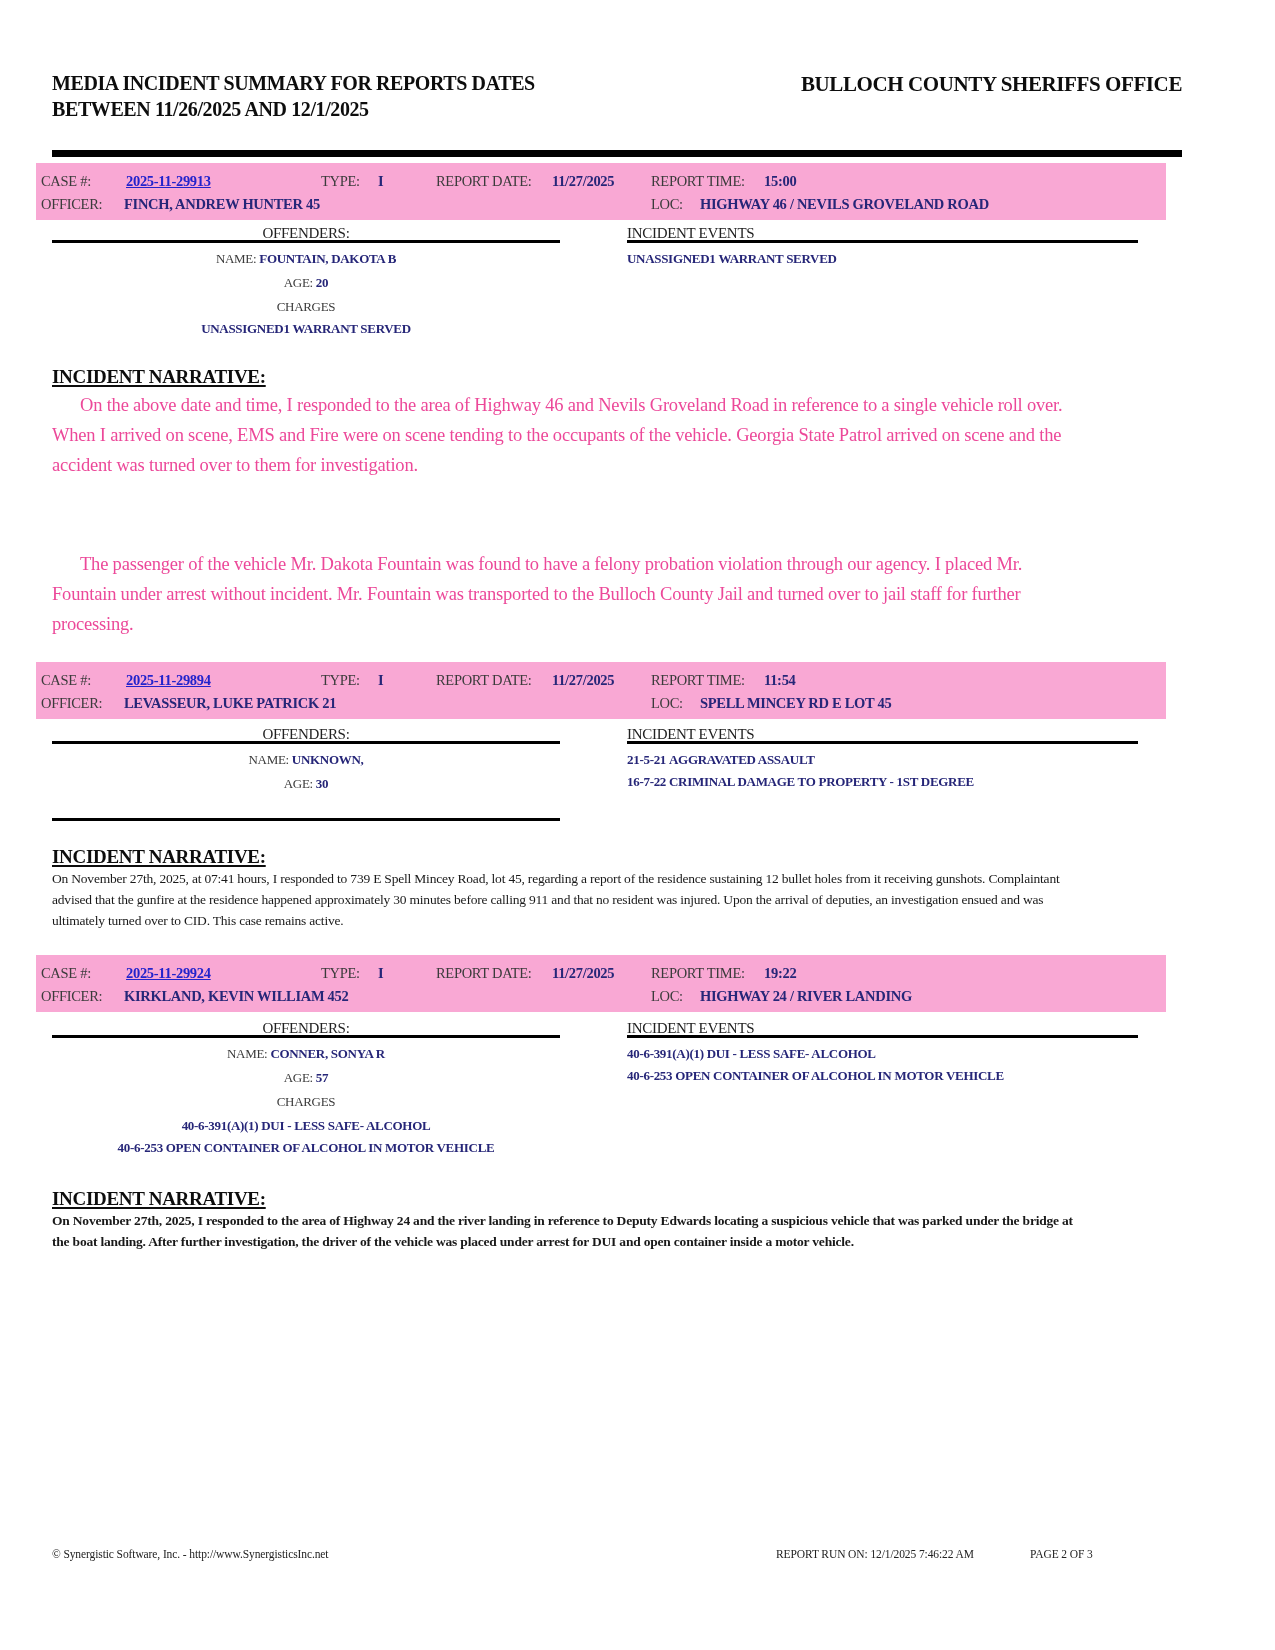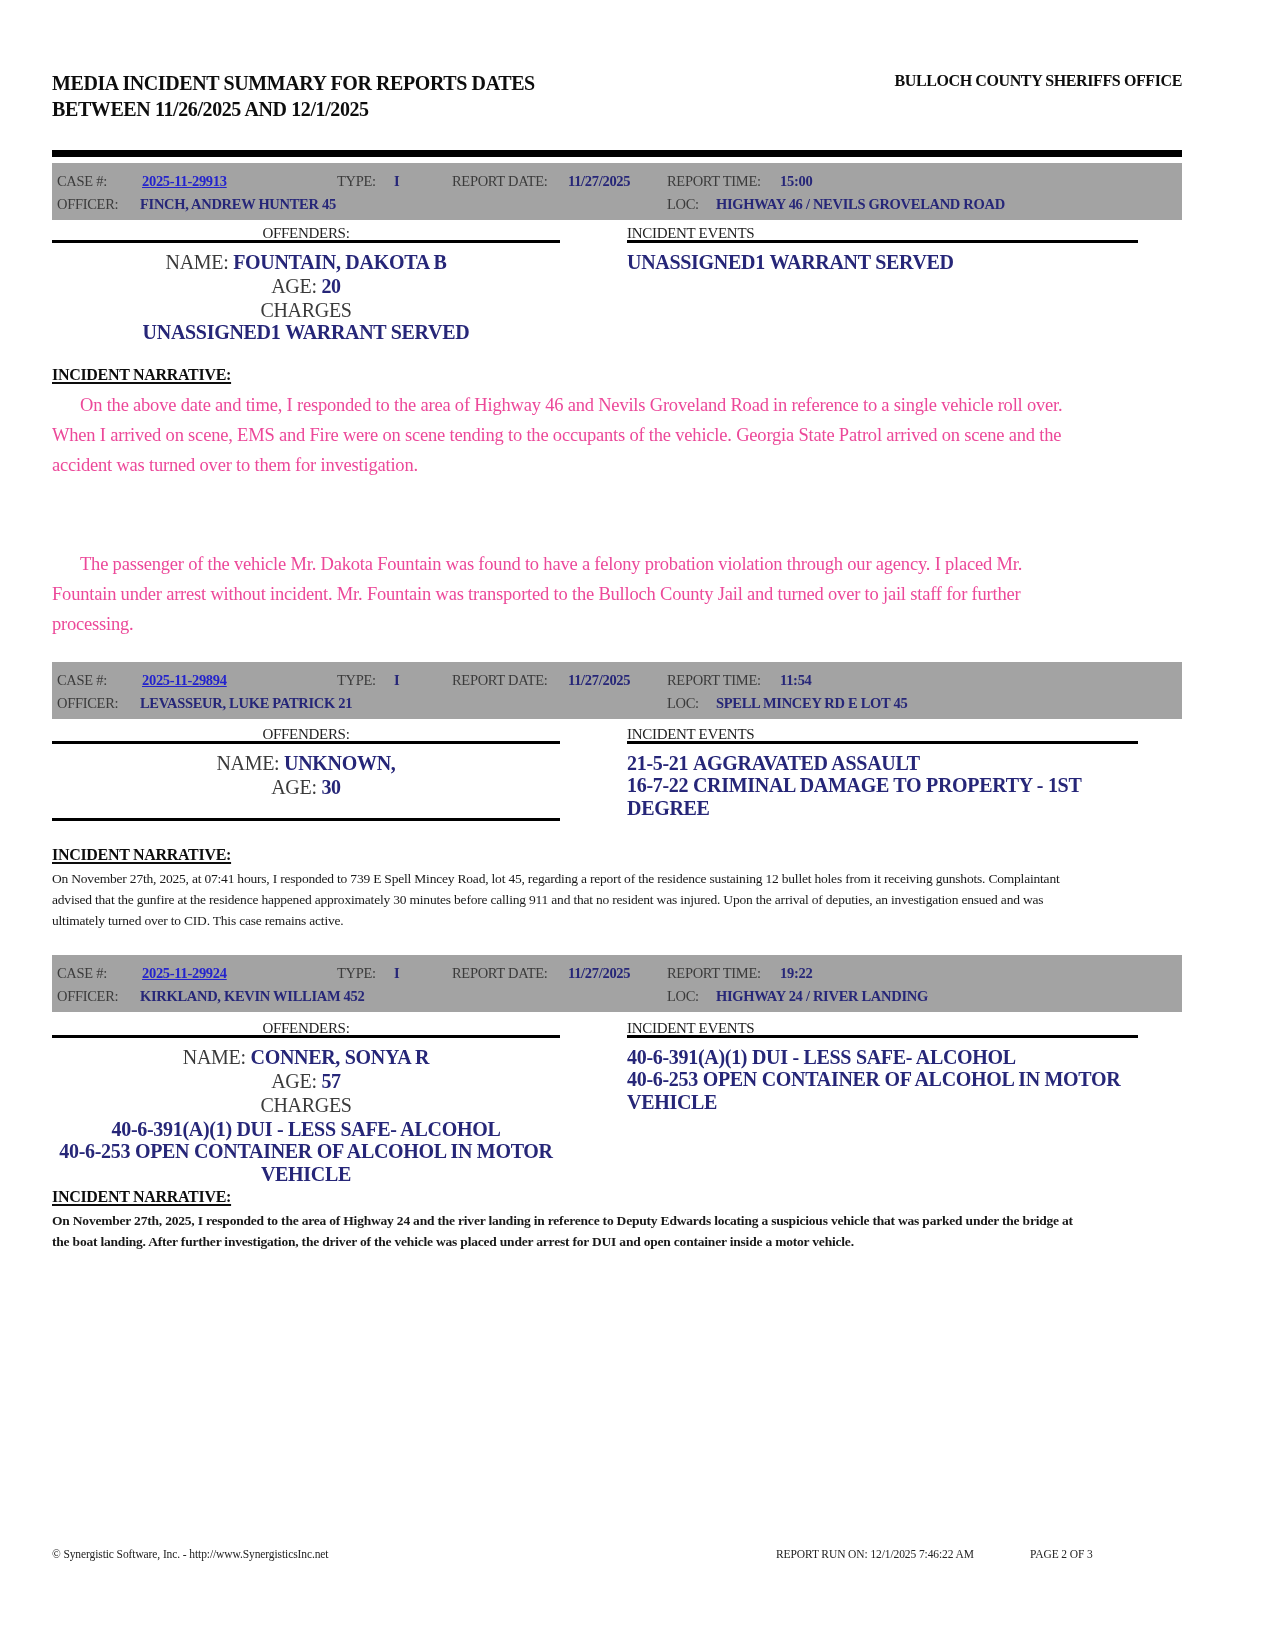--- a/index.html
+++ b/index.html
@@ -10,54 +10,54 @@
   .abs { position:absolute; }
 
   
   .doc-title {
     left:52px; top:70px; width:620px;
     font-size:20px; font-weight:bold; color:#0d0d0d;
     letter-spacing:-0.4px; line-height:26px;
   }
   .agency {
     left:52px; top:72px; width:1130px; text-align:right;
-    font-size:16px; font-weight:bold; color:#0d0d0d; letter-spacing:-0.4px;
+    font-size:21px; font-weight:bold; color:#0d0d0d; letter-spacing:-0.4px;
   }
   .top-rule { left:52px; top:150px; width:1130px; height:7px; background:#000; }
 
   
-  .case-head { left:52px; width:1130px; height:57px; background:#a3a3a3; }
+  .case-head { left:36px; width:1130px; height:57px; background:#f9a8d4; }
   .case-head .row { position:absolute; left:0; width:100%; height:22px; font-size:14.5px; letter-spacing:-0.3px; }
   .row span, .row a { position:absolute; top:0; white-space:nowrap; }
   .lbl { color:#3b3b3b; font-weight:normal; }
   .val { color:#262678; font-weight:bold; }
   a.case-link { color:#2323cc; font-weight:bold; text-decoration:underline; }
 
   .p-caselbl { left:5px; }   .p-caseval { left:90px; }
   .p-typelbl { left:285px; } .p-typeval { left:342px; }
   .p-rdatelbl { left:400px; } .p-rdateval { left:516px; }
   .p-rtimelbl { left:615px; } .p-rtimeval { left:728px; }
   .p-offlbl { left:5px; }    .p-offval { left:88px; }
   .p-loclbl { left:615px; }  .p-locval { left:664px; }
 
   
   .cols { left:52px; width:1130px; }
   .col-left  { position:absolute; left:0; top:0; width:508px;text-align:center; }
   .col-right { position:absolute; left:575px; top:0; width:511px; }
   .col-h { font-size:15px; color:#222; letter-spacing:-0.3px; white-space:nowrap; }
   .col-rule { position:absolute; left:0; top:15px; width:100%; height:3px; background:#000; }
-  .frow { position:absolute; left:0; width:100%; height:22px; font-size:20px; letter-spacing:-0.3px; }
+  .frow { position:absolute; left:0; width:100%; height:22px; font-size:13px; letter-spacing:-0.3px; }
   .p-flbl { left:5px; }  .p-fval { left:91px; }
   .p-ccode { left:3px; } .p-cdesc { left:121px; }
   .p-ecode { left:0px; } .p-edesc { left:120px; }
   .closing-rule { position:absolute; left:0; width:508px; height:3px; background:#000; }
 
   
   .narr-h {
-    left:52px; font-size:16px; font-weight:bold; color:#0d0d0d;
+    left:52px; font-size:19px; font-weight:bold; color:#0d0d0d;
     letter-spacing:-0.3px; text-decoration:underline;
     text-decoration-thickness:2px; text-underline-offset:2px; white-space:nowrap;
   }
   .narr-big {
     left:52px; width:1036px; font-size:18.5px; color:#ec4899;
     line-height:30px; letter-spacing:-0.2px; text-indent:28px;
   }
   .narr-small {
     left:52px; width:1036px; font-size:13.5px; color:#191919;
     line-height:21px; letter-spacing:-0.2px;

